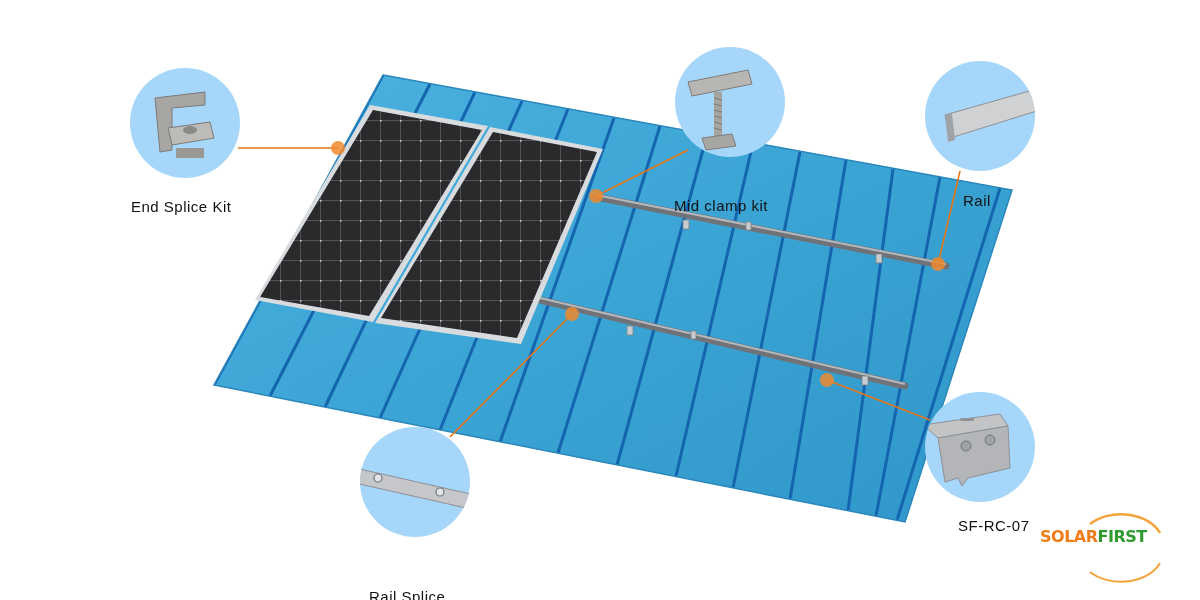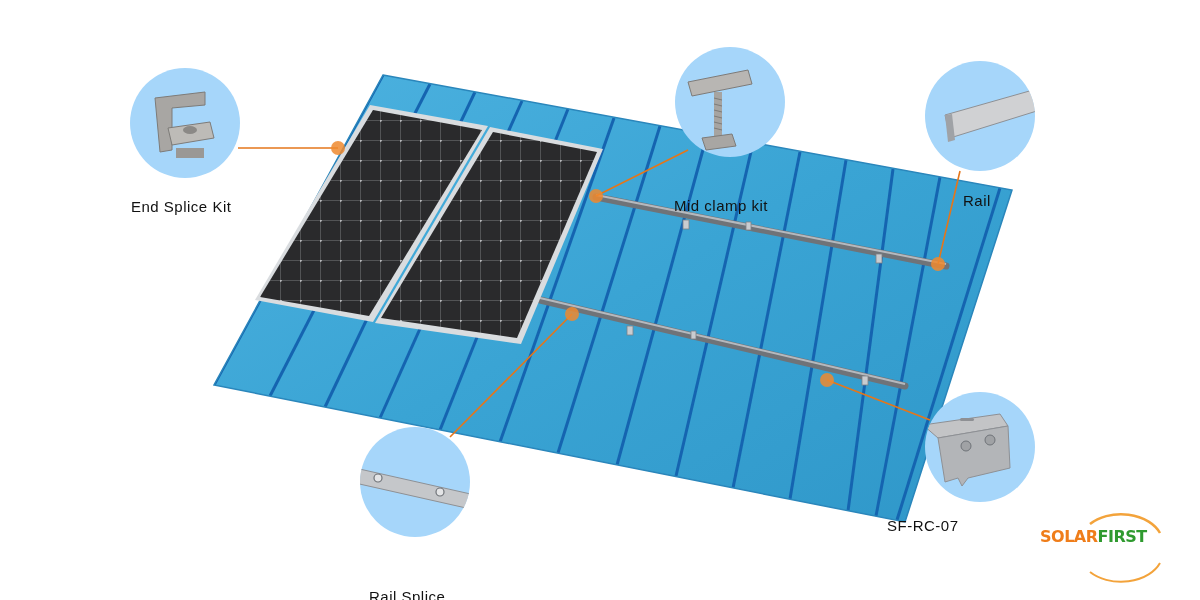--- a/index.html
+++ b/index.html
@@ -163,17 +163,17 @@
   <g>
     <path d="M1090 524 A42 30 0 0 1 1160 533" fill="none" stroke="#f3a33b" stroke-width="2.5"></path>
     <path d="M1090 572 A42 30 0 0 0 1160 563" fill="none" stroke="#f3a33b" stroke-width="2"></path>
   </g>
 </svg>
 
 <div class="label" style="left:131px; top:198px;">End Splice Kit</div>
 <div class="label" style="left:674px; top:197px;">Mid clamp kit</div>
 <div class="label" style="left:963px; top:192px;">Rail</div>
 <div class="label" style="left:369px; top:544px;margin-top:44px;">Rail Splice</div>
-<div class="label" style="left:887px; top:517px;">SF-RC-07</div>
+<div class="label" style="left:958px; top:517px;">SF-RC-07</div>
 
 <div class="logo">
   <span class="solar">SOLAR</span><span class="first">FIRST</span>
 </div>
 
 </body></html>

